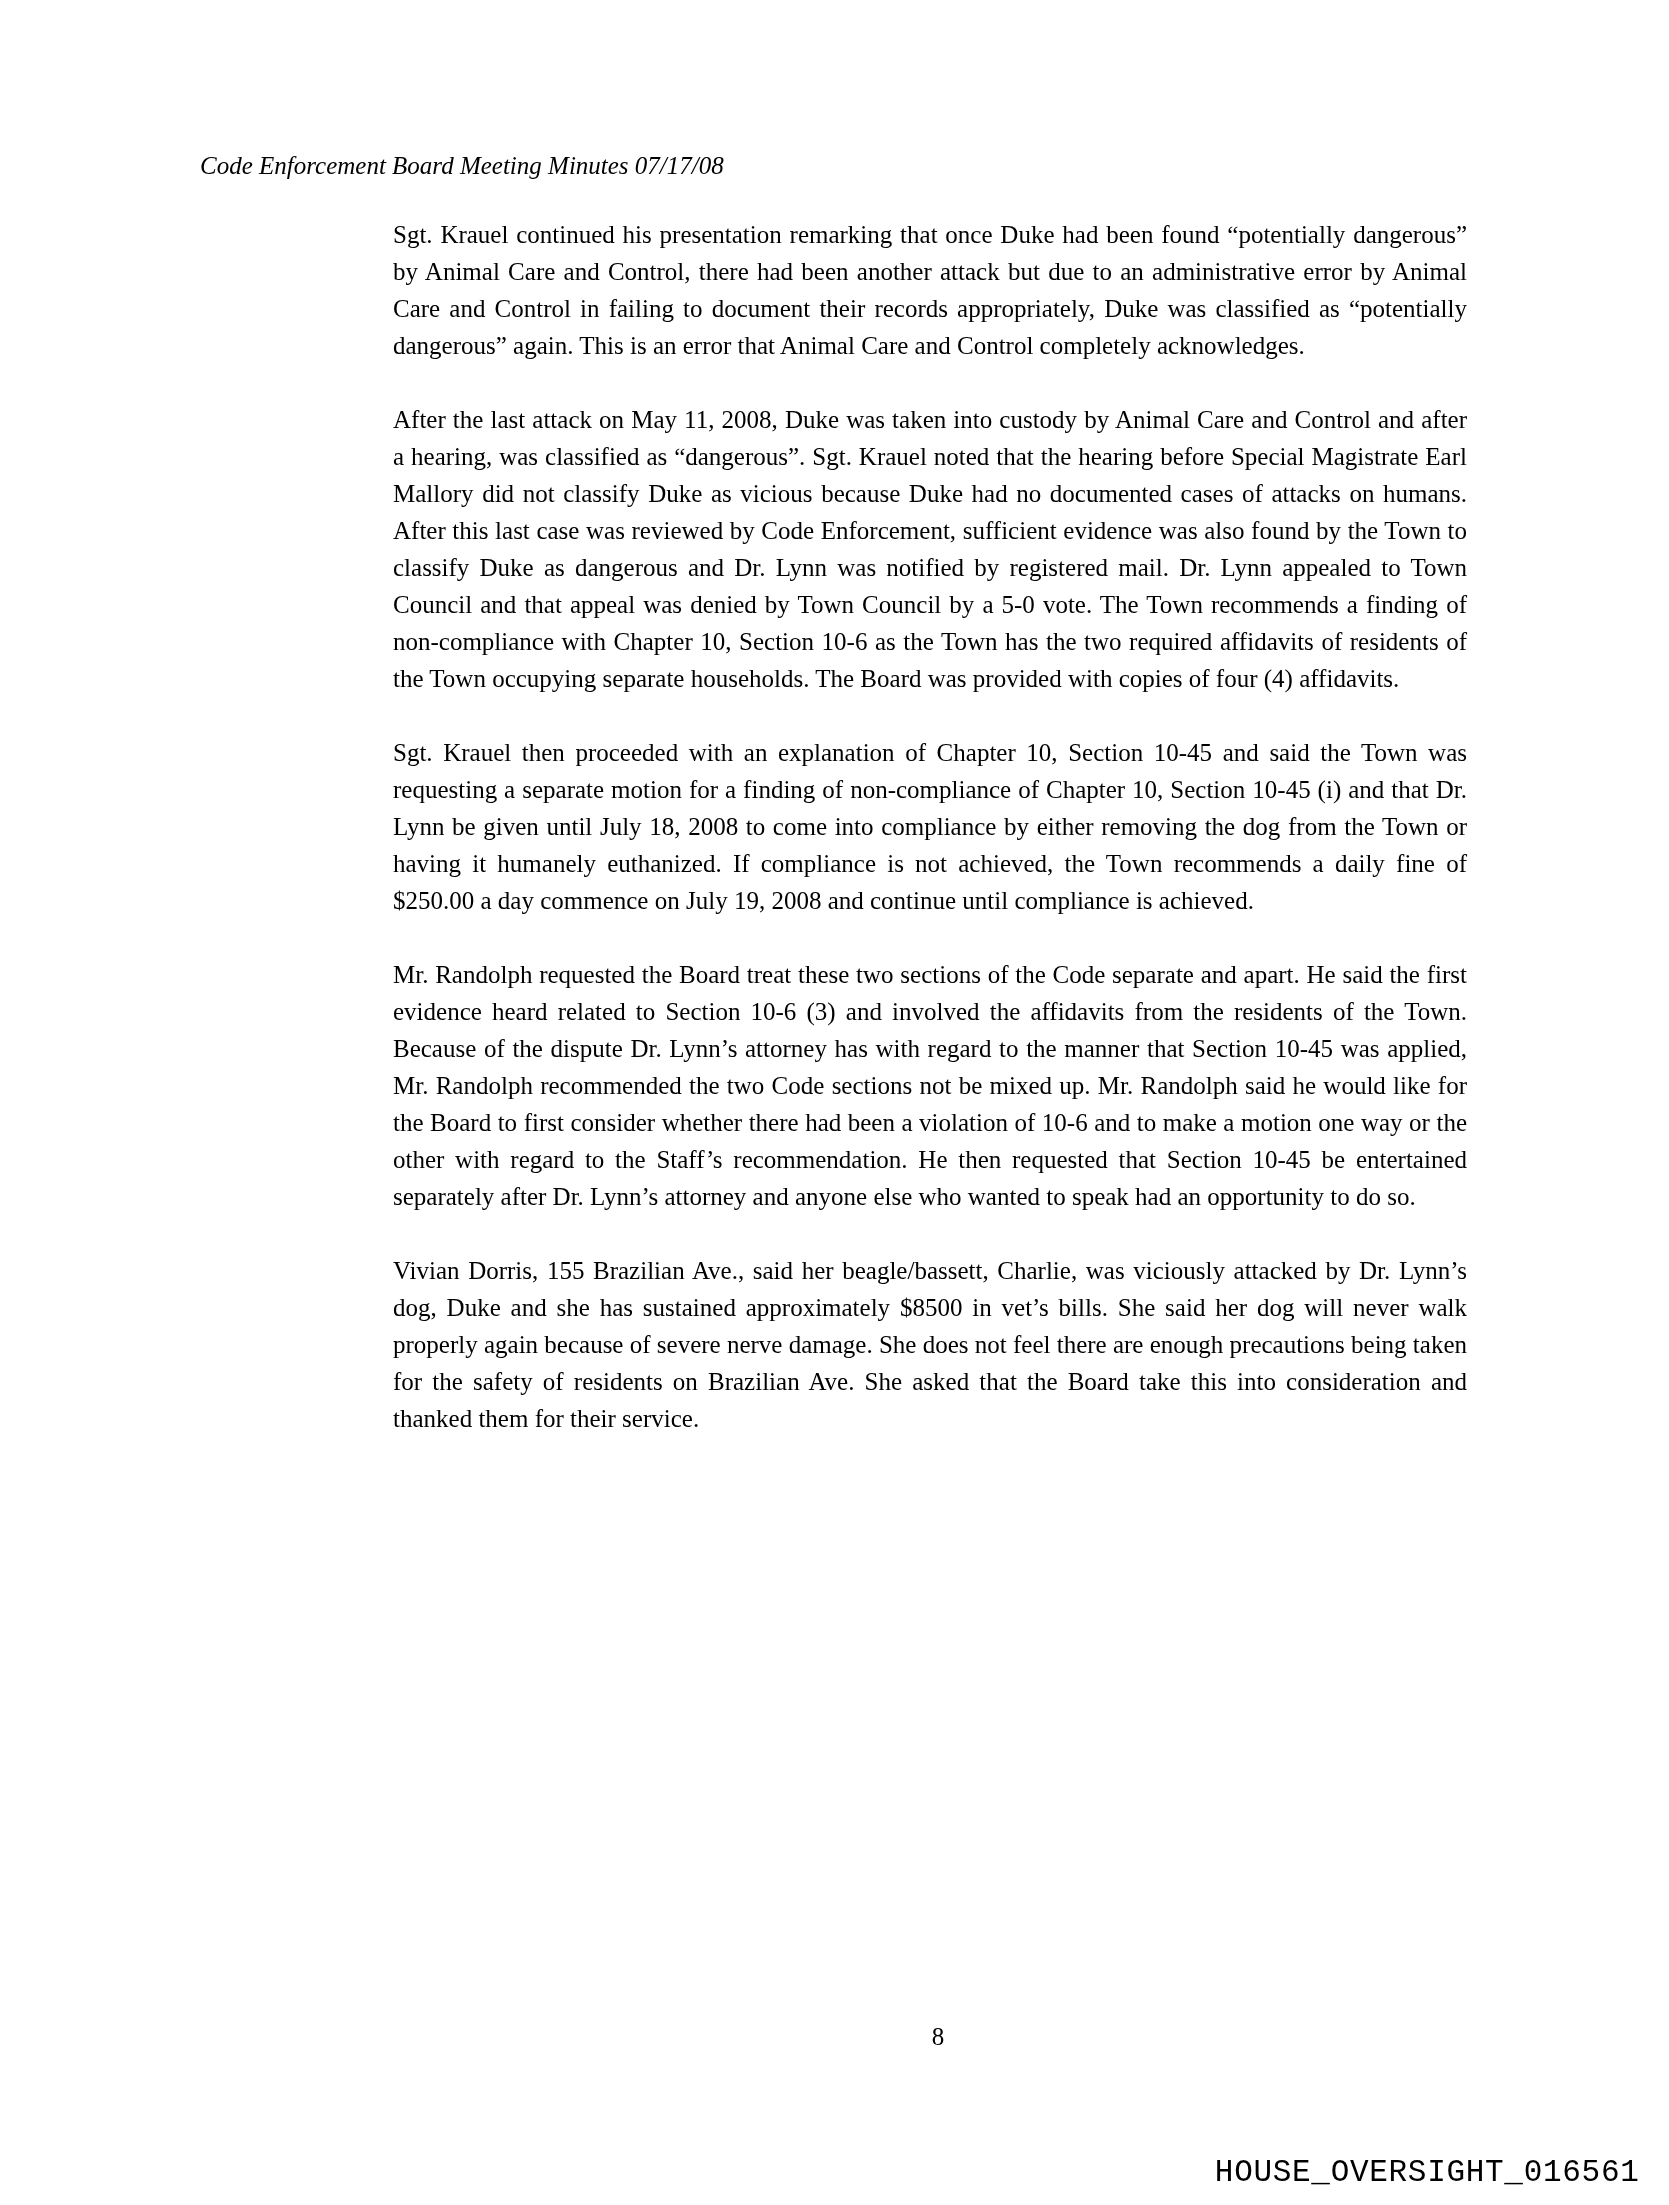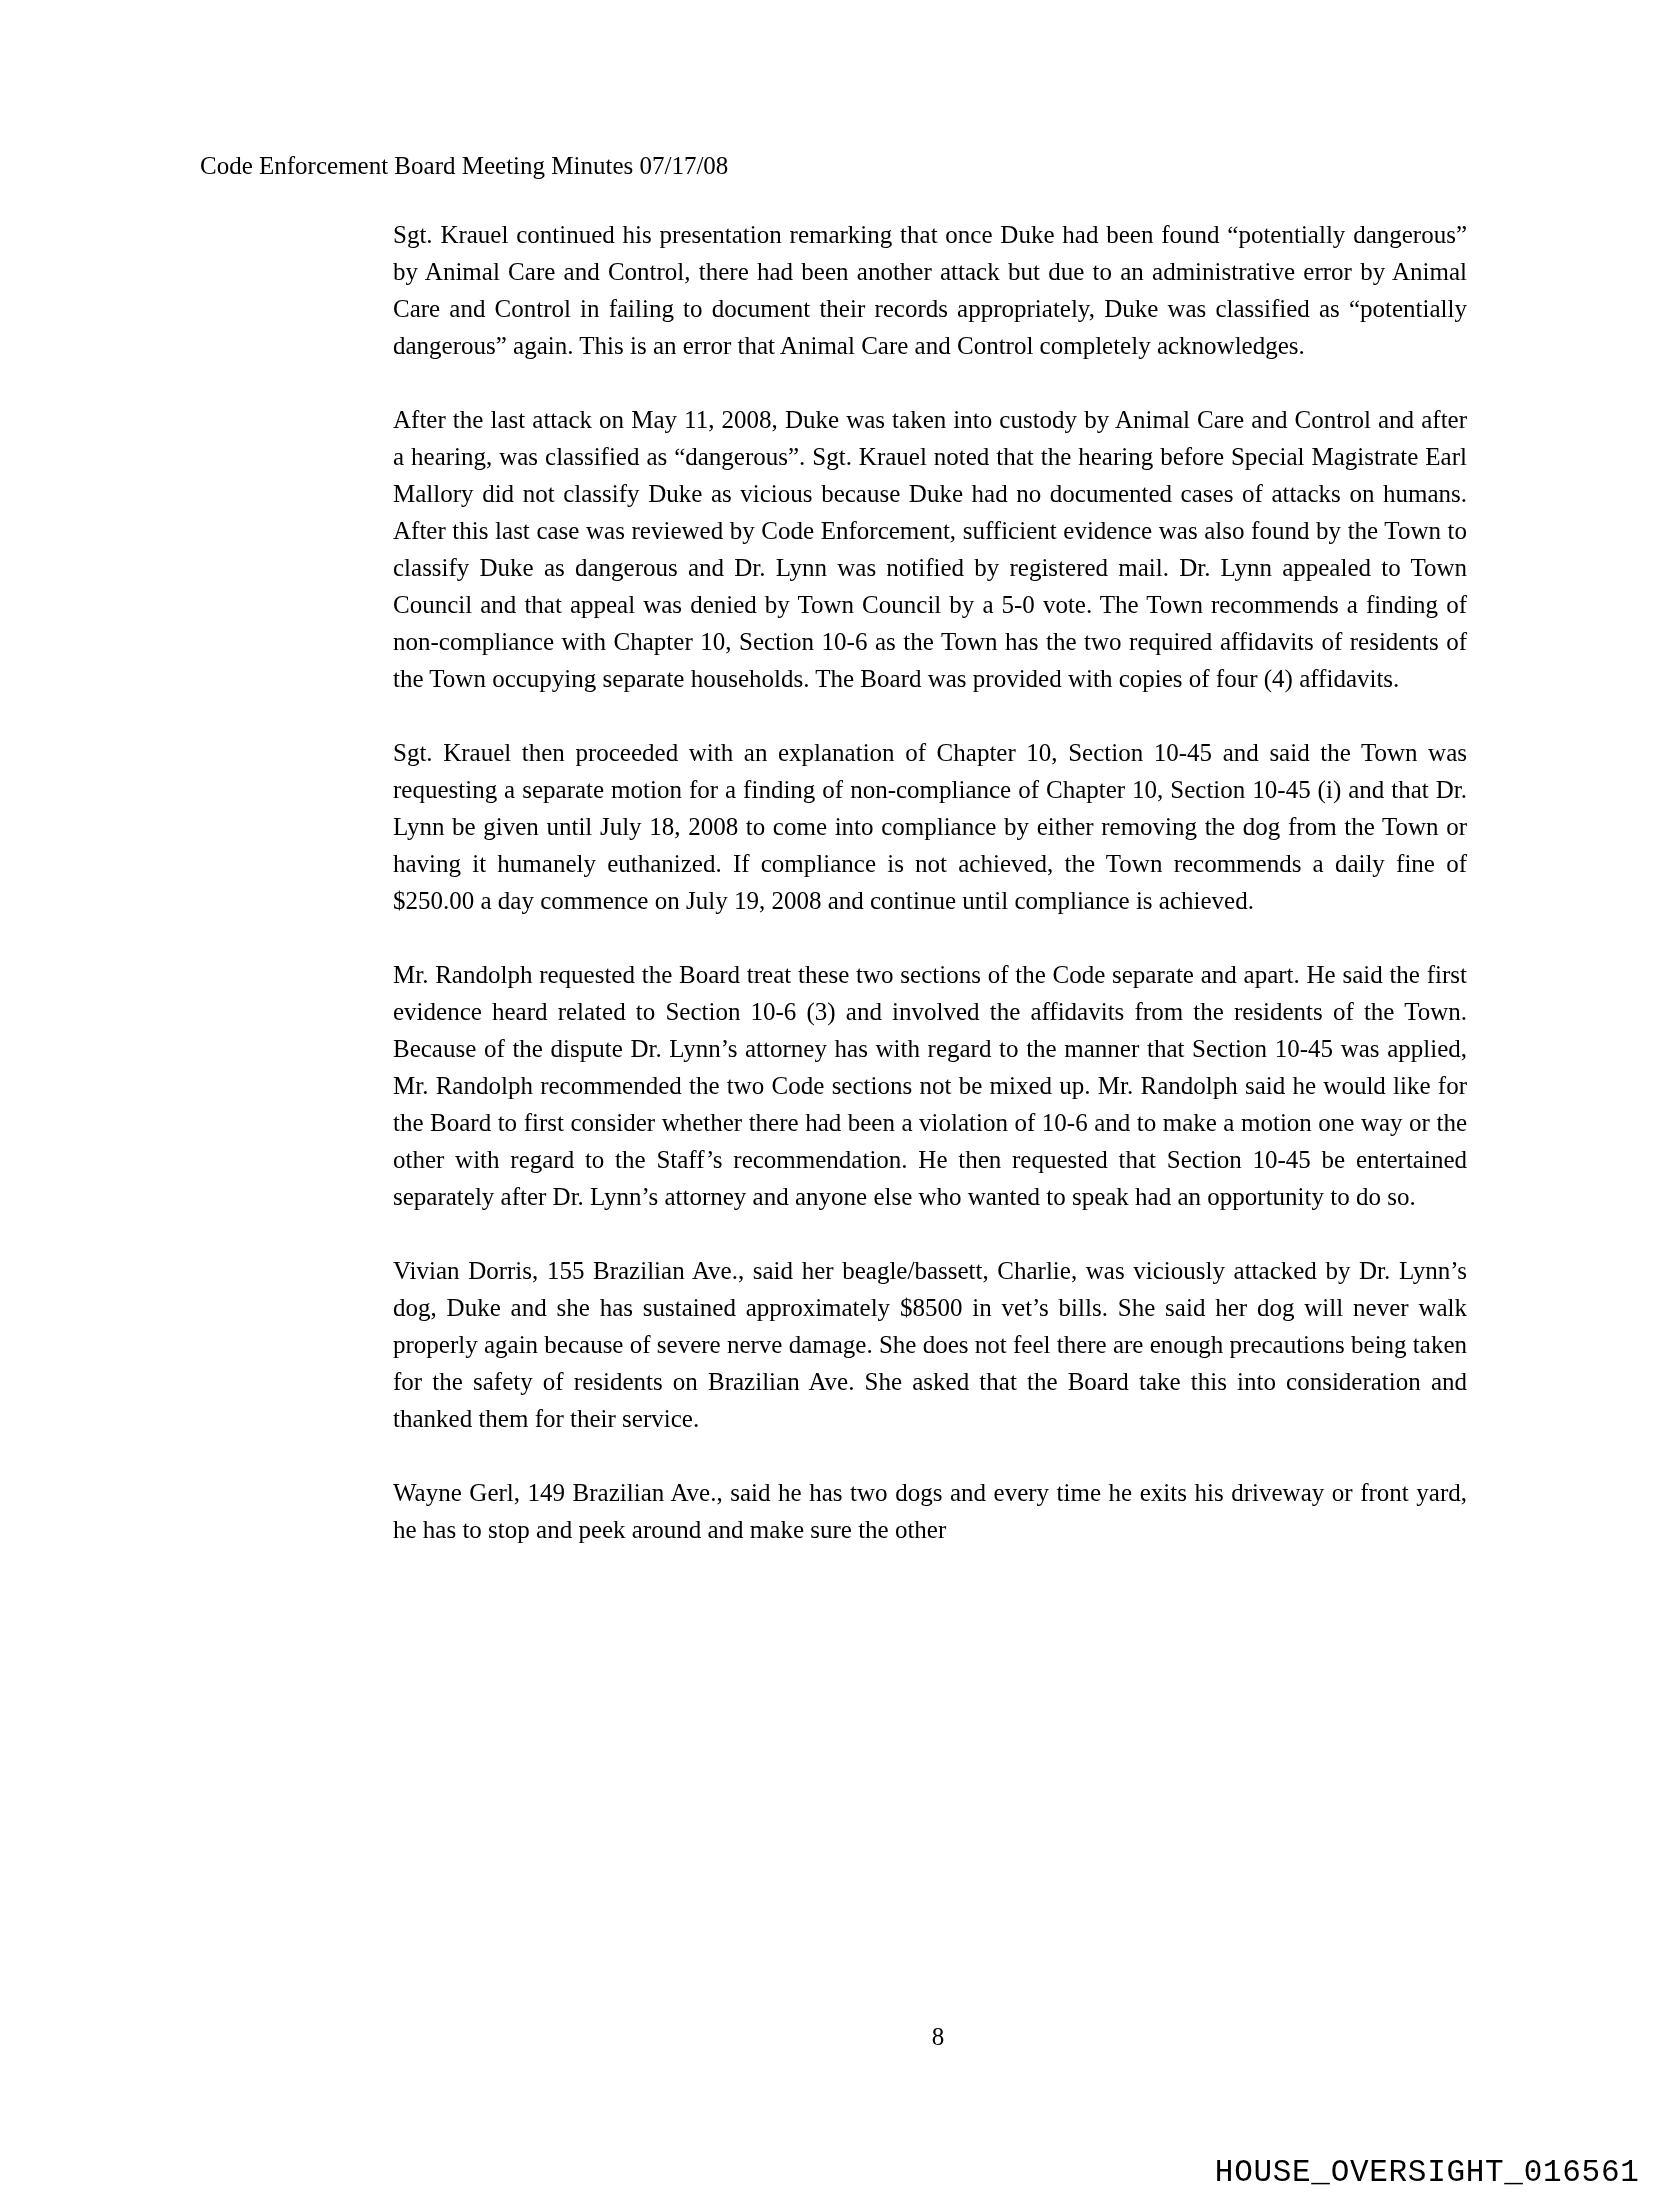--- a/index.html
+++ b/index.html
@@ -14,20 +14,21 @@
     font-family: "Liberation Serif", serif;
     position: relative;
     overflow: hidden;
   }
   .doc-header {
     position: absolute;
     left: 200px;
     top: 152px;
     font-size: 25px;
     white-space: nowrap;
+    font-style: italic;
   }
   .doc-body {
     position: absolute;
     left: 393px;
     top: 216px;
     width: 1090px;
     font-size: 25px;
     line-height: 37px;
     text-align: justify;
   }
@@ -58,19 +59,18 @@
 <body>
 
 <div class="doc-header">Code Enforcement Board Meeting Minutes 07/17/08</div>
 
 <div class="doc-body">
   <p>Sgt. Krauel continued his presentation remarking that once Duke had been found “potentially dangerous” by Animal Care and Control, there had been another attack but due to an administrative error by Animal Care and Control in failing to document their records appropriately, Duke was classified as “potentially dangerous” again.  This is an error that Animal Care and Control completely acknowledges.</p>
   <p>After the last attack on May 11, 2008, Duke was taken into custody by Animal Care and Control and after a hearing, was classified as “dangerous”.  Sgt. Krauel noted that the hearing before Special Magistrate Earl Mallory did not classify Duke as vicious because Duke had no documented cases of attacks on humans.  After this last case was reviewed by Code Enforcement, sufficient evidence was also found by the Town to classify Duke as dangerous and Dr. Lynn was notified by registered mail.  Dr. Lynn appealed to Town Council and that appeal was denied by Town Council by a 5-0 vote.  The Town recommends a finding of non-compliance with Chapter 10, Section 10-6 as the Town has the two required affidavits of residents of the Town occupying separate households.  The Board was provided with copies of four (4) affidavits.</p>
   <p>Sgt. Krauel then proceeded with an explanation of Chapter 10, Section 10-45 and said the Town was requesting a separate motion for a finding of non-compliance of Chapter 10, Section 10-45 (i) and that Dr. Lynn be given until July 18, 2008 to come into compliance by either removing the dog from the Town or having it humanely euthanized.  If compliance is not achieved, the Town recommends a daily fine of $250.00 a day commence on July 19, 2008 and continue until compliance is achieved.</p>
   <p>Mr. Randolph requested the Board treat these two sections of the Code separate and apart.  He said the first evidence heard related to Section 10-6 (3) and involved the affidavits from the residents of the Town.  Because of the dispute Dr. Lynn’s attorney has with regard to the manner that Section 10-45 was applied, Mr. Randolph recommended the two Code sections not be mixed up.  Mr. Randolph said he would like for the Board to first consider whether there had been a violation of 10-6 and to make a motion one way or the other with regard to the Staff’s recommendation.  He then requested that Section 10-45 be entertained separately after Dr. Lynn’s attorney and anyone else who wanted to speak had an opportunity to do so.</p>
   <p>Vivian Dorris, 155 Brazilian Ave., said her beagle/bassett, Charlie, was viciously attacked by Dr. Lynn’s dog, Duke and she has sustained approximately $8500 in vet’s bills.  She said her dog will never walk properly again because of severe nerve damage.  She does not feel there are enough precautions being taken for the safety of residents on Brazilian Ave.  She asked that the Board take this into consideration and thanked them for their service.</p>
-  <p>Wayne Gerl, 149 Brazilian Ave., said he has two dogs and every time he exits his driveway or front yard, he has to stop and peek around and make sure the other</p>
 </div>
 
 <div class="page-number">8</div>
 
 <div class="footer-watermark">HOUSE_OVERSIGHT_016561</div>
 
 
 </body></html>

